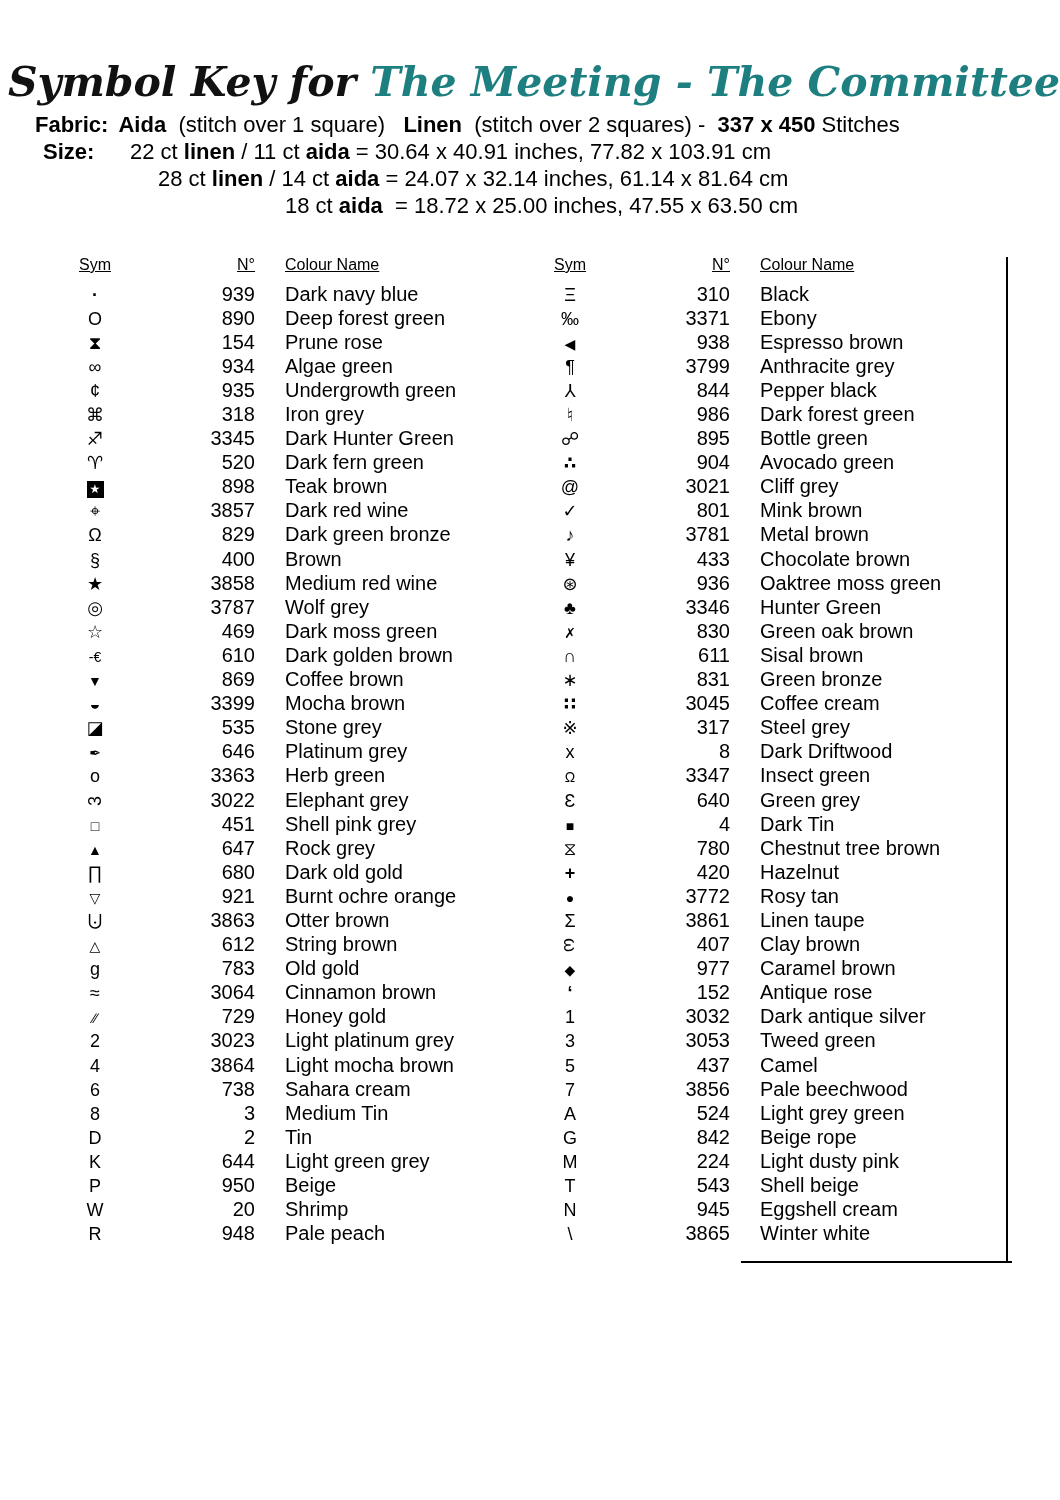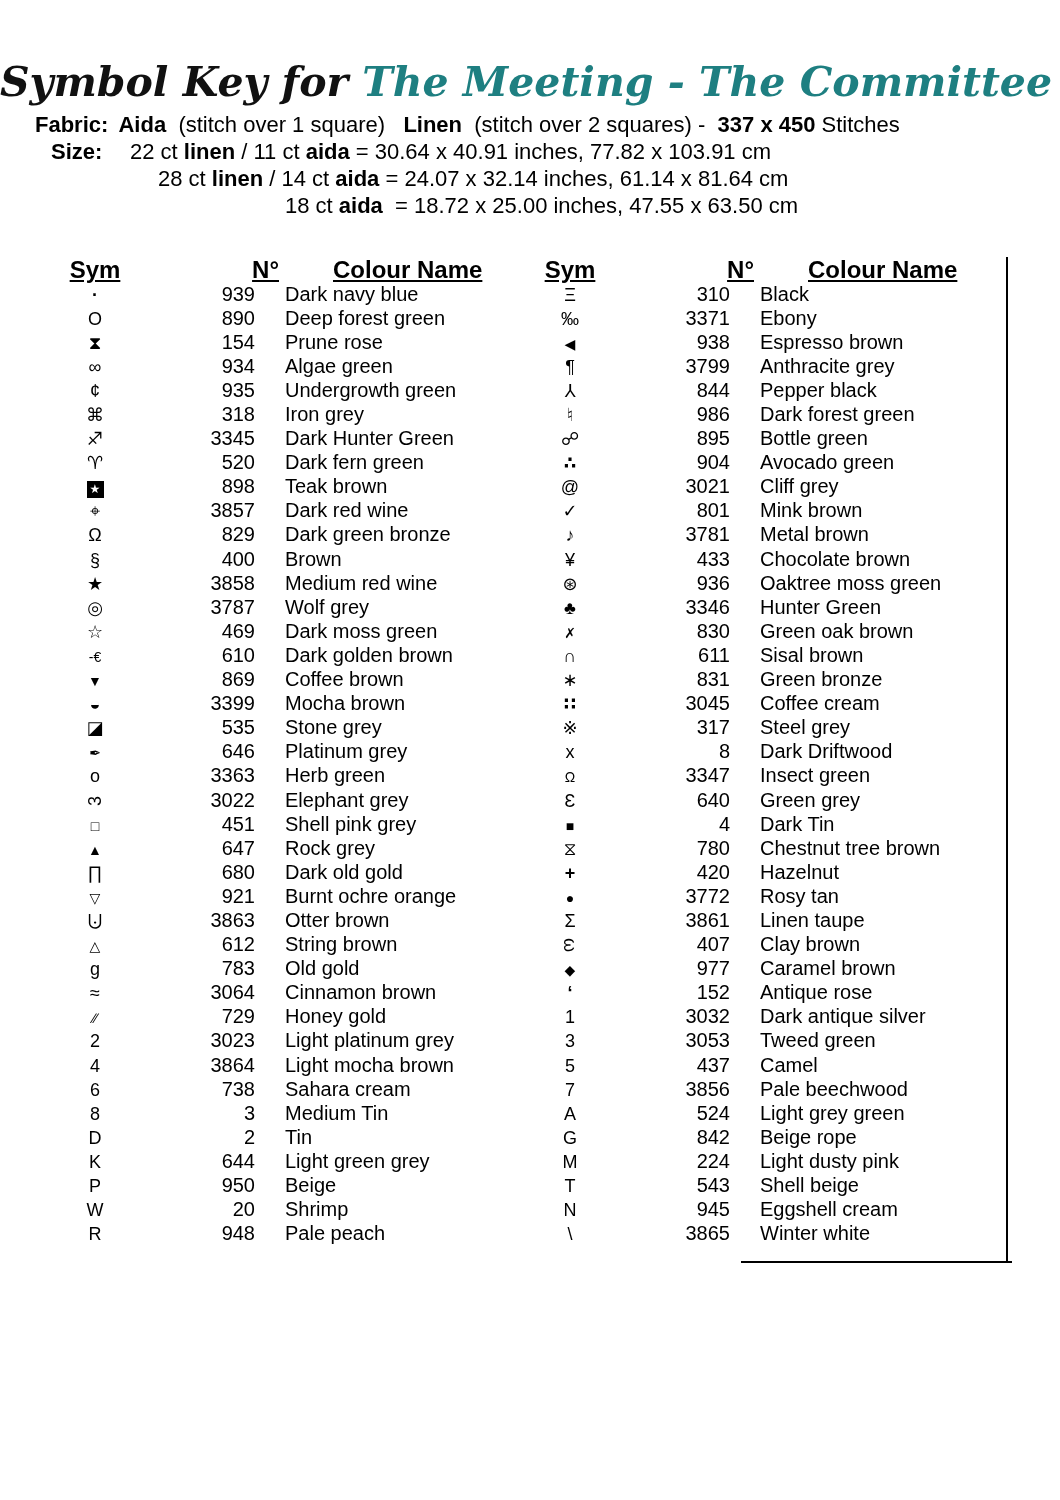--- a/index.html
+++ b/index.html
@@ -3,43 +3,43 @@
 <meta charset="utf-8">
 <style>
   html,body{margin:0;padding:0;background:#e8e8e8;}
   .page{
     position:relative;width:1060px;height:1500px;background:#ffffff;
     color:#000;font-family:"Liberation Sans","DejaVu Sans",sans-serif;
     margin:0 auto;overflow:hidden;
   }
   
   .title{
-    margin:0;padding-top:60px;text-align:left;
+    margin:0;padding-top:60px;text-align:right;
     font-family:"DejaVu Serif",serif;font-style:italic;font-weight:700;
     font-size:41px;line-height:1.1;white-space:nowrap;
   }
   .title .t-prefix{color:#111;}
   .title .t-teal{color:#1E7F81;margin-left:14px;}
   
   .fabric{
     margin:6px 0 0 35px;font-size:22px;line-height:27px;white-space:pre-wrap;
   }
   .fabric b.lbl{margin-right:4px;}
   .size{position:relative;margin:0 0 0 35px;font-size:22px;}
-  .size .size-label{position:absolute;left:16px;top:1px;font-weight:bold;}
+  .size .size-label{position:absolute;left:8px;top:1px;font-weight:bold;}
   .size-line{white-space:pre-wrap;line-height:27px;}
   .size-line:nth-of-type(1){padding-left:95px;}
   .size-line:nth-of-type(2){padding-left:123px;}
   .size-line:nth-of-type(3){padding-left:250px;}
   .size-line:nth-of-type(4){padding-left:237px;}
   
   .table-col{position:absolute;top:256px;}
   .col-left{left:60px;width:470px;}
   .col-right{left:530px;width:478px;}
-  .hdr-row{display:flex;height:26px;font-size:24px;font-weight:bold;gap:24px;}
+  .hdr-row{display:flex;height:26px;font-size:16px;font-weight:normal;}
   .hdr-row .h{text-decoration:underline;}
   .c-sym{width:70px;text-align:center;flex:0 0 auto;}
   .c-num{width:125px;text-align:right;flex:0 0 auto;}
   .c-name{margin-left:30px;white-space:nowrap;flex:1 1 auto;text-align:left;}
   .col-right .c-sym{width:80px;}
   .col-right .c-num{width:120px;}
   .row{display:flex;height:24.1px;align-items:center;font-size:20px;}
   .glyph{display:inline-block;font-size:18px;line-height:1;}
   .glyph.sm{font-size:14px;}
   .glyph.bold{font-weight:bold;}

